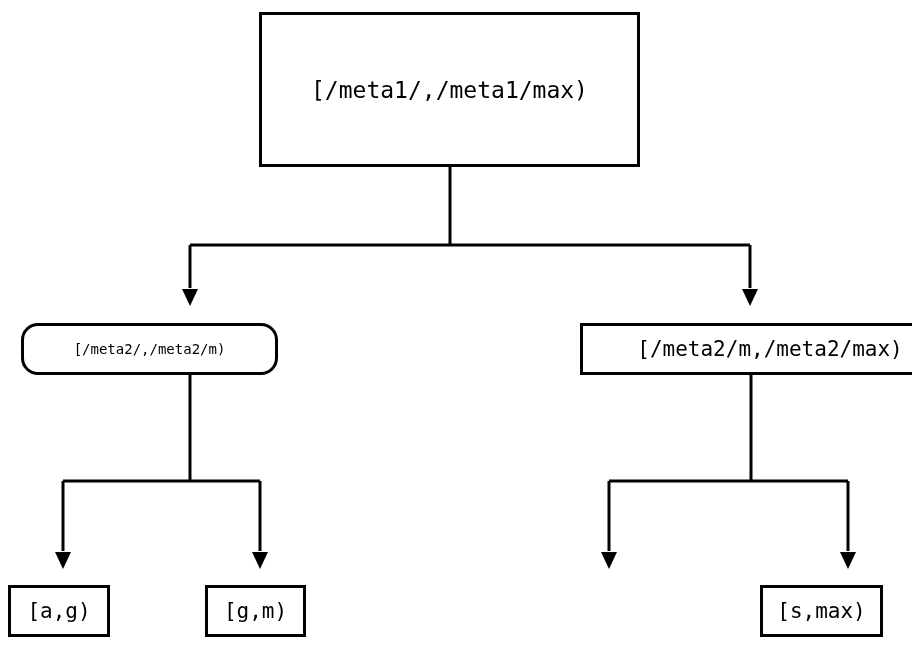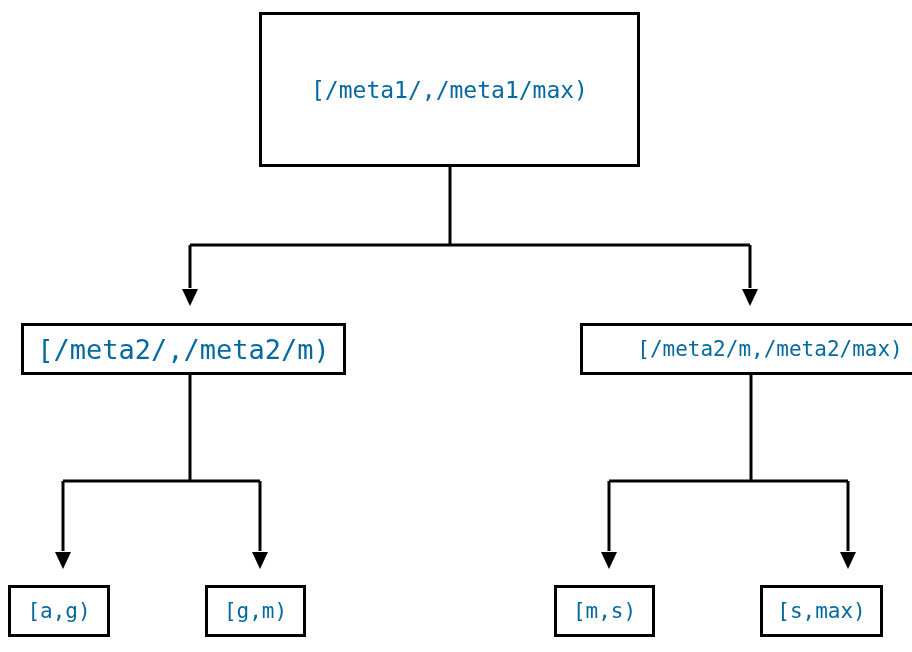--- a/index.html
+++ b/index.html
@@ -27,38 +27,39 @@
     pointer-events: none;
   }
   .node {
     position: absolute;
     box-sizing: border-box;
     border: 3px solid #000000;
     background: #ffffff;
     display: flex;
     align-items: center;
     justify-content: center;
-    color: #0369a1;
+    color: #000000;
     font-family: "DejaVu Sans Mono", "Liberation Mono", monospace;
     white-space: pre;
     letter-spacing: 0px;
   }
   .node-root {
     left: 259px;
     top: 12px;
     width: 381px;
     height: 155px;
     font-size: 23px;
   }
   .node-mid-left {
     left: 21px;
     top: 323px;
-    width: 325px;
+    width: 257px;
     height: 52px;
-    font-size: 27px;
+    font-size: 14px;
+    border-radius: 17px;
   }
   .node-mid-right {
     left: 580px;
     top: 323px;
     width: 380px;
     height: 52px;
     font-size: 21px;
   }
   .node-leaf {
     height: 52px;
@@ -108,17 +109,16 @@
   <div class="node node-root">[/meta1/,/meta1/max)</div>
 
   <div class="node node-mid-left">[/meta2/,/meta2/m)</div>
 
   <div class="node node-mid-right">[/meta2/m,/meta2/max)</div>
 
   <div class="node node-leaf leaf-1">[g,m)</div>
 
   <div class="node node-leaf leaf-0">[a,g)</div>
 
-  <div class="node node-leaf leaf-2">[m,s)</div>
 
   <div class="node node-leaf leaf-3">[s,max)</div>
 
 </div>
 
 </body></html>

